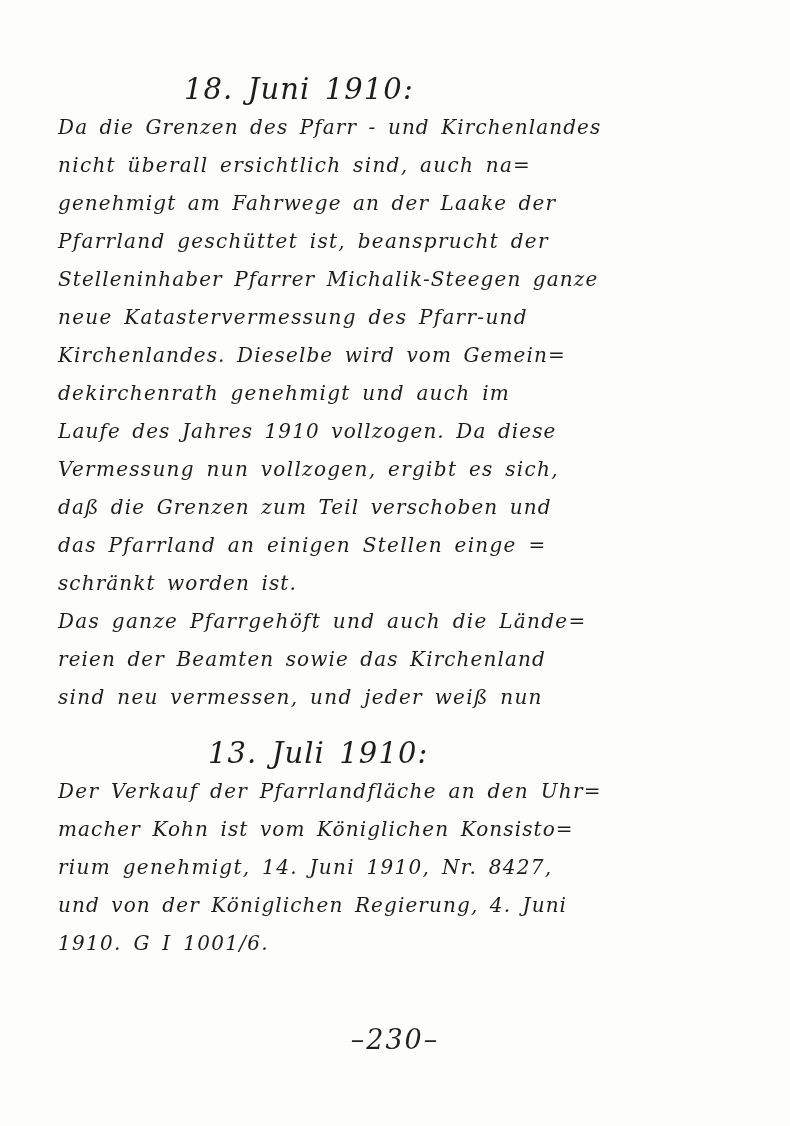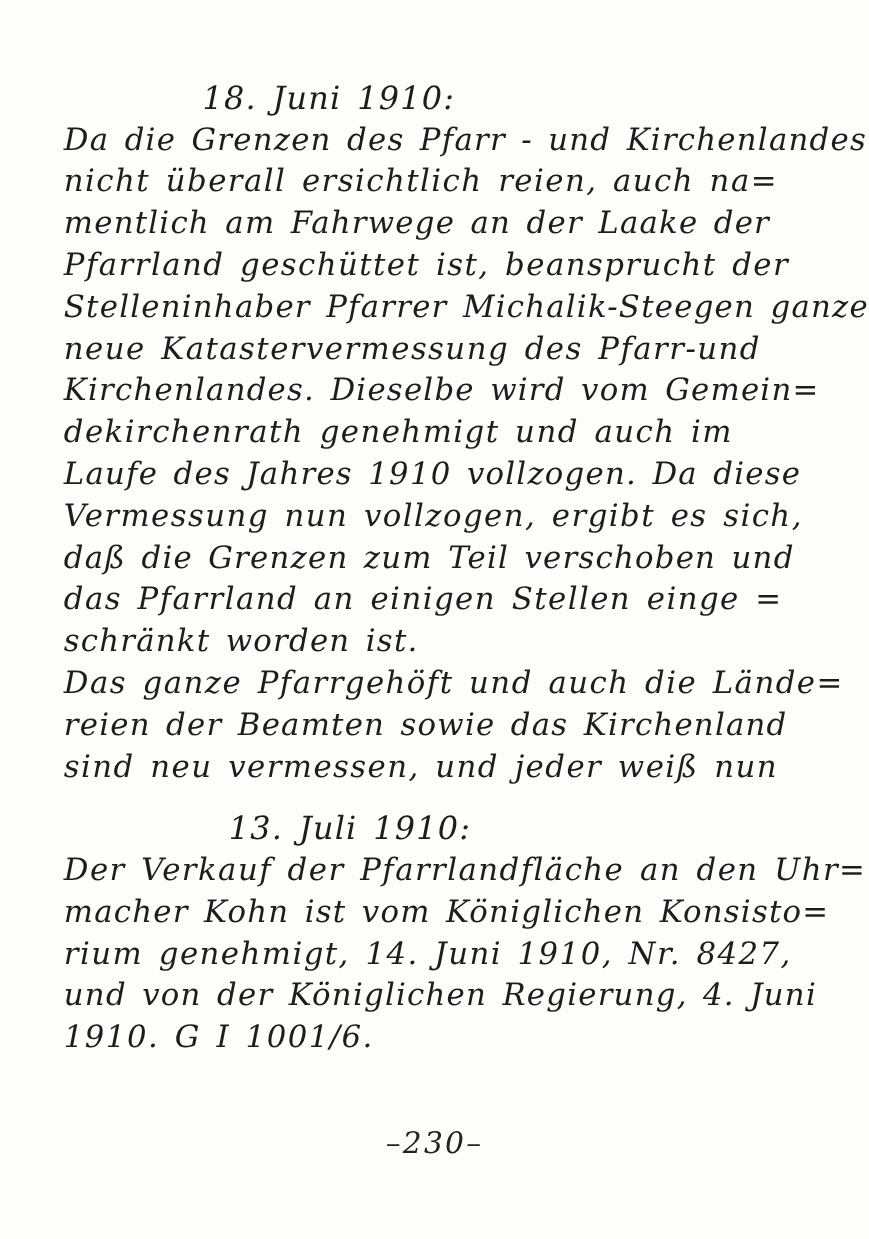--- a/index.html
+++ b/index.html
@@ -21,21 +21,21 @@
     width: 790px;
     height: 1126px;
     background: #fdfdfc;
     box-sizing: border-box;
     padding: 70px 26px 0 58px;
     color: #1d1d1d;
   }
   .hand {
     font-family: "DejaVu Serif", serif;
     font-style: italic;
-    font-size: 28px;
+    font-size: 20px;
     line-height: 38px;
     letter-spacing: 1.1px;
     word-spacing: 4px;
     white-space: nowrap;
   }
   .date-heading-1 {
     margin-left: 126px;
     font-size: 29px;
   }
   .date-heading-2 {
@@ -63,22 +63,22 @@
   }
 </style>
 </head>
 <body>
 
 <div class="sheet">
 
   <div class="hand date-heading-1">18. Juni 1910:</div>
 
   <div class="hand manuscript-line">Da die Grenzen des Pfarr - und Kirchenlandes</div>
-  <div class="hand manuscript-line">nicht überall ersichtlich reien, auch na=</div>
-  <div class="hand manuscript-line">mentlich am Fahrwege an der Laake der</div>
+  <div class="hand manuscript-line">nicht überall ersichtlich sind, auch na=</div>
+  <div class="hand manuscript-line">genehmigt am Fahrwege an der Laake der</div>
   <div class="hand manuscript-line">Pfarrland geschüttet ist, beansprucht der</div>
   <div class="hand manuscript-line">Stelleninhaber Pfarrer Michalik-Steegen ganze</div>
   <div class="hand manuscript-line">neue Katastervermessung des Pfarr-und</div>
   <div class="hand manuscript-line">Kirchenlandes. Dieselbe wird vom Gemein=</div>
   <div class="hand manuscript-line">dekirchenrath genehmigt und auch im</div>
   <div class="hand manuscript-line">Laufe des Jahres 1910 vollzogen. Da diese</div>
   <div class="hand manuscript-line">Vermessung nun vollzogen, ergibt es sich,</div>
   <div class="hand manuscript-line">daß die Grenzen zum Teil verschoben und</div>
   <div class="hand manuscript-line">das Pfarrland an einigen Stellen einge =</div>
   <div class="hand manuscript-line">schränkt worden ist.</div>

